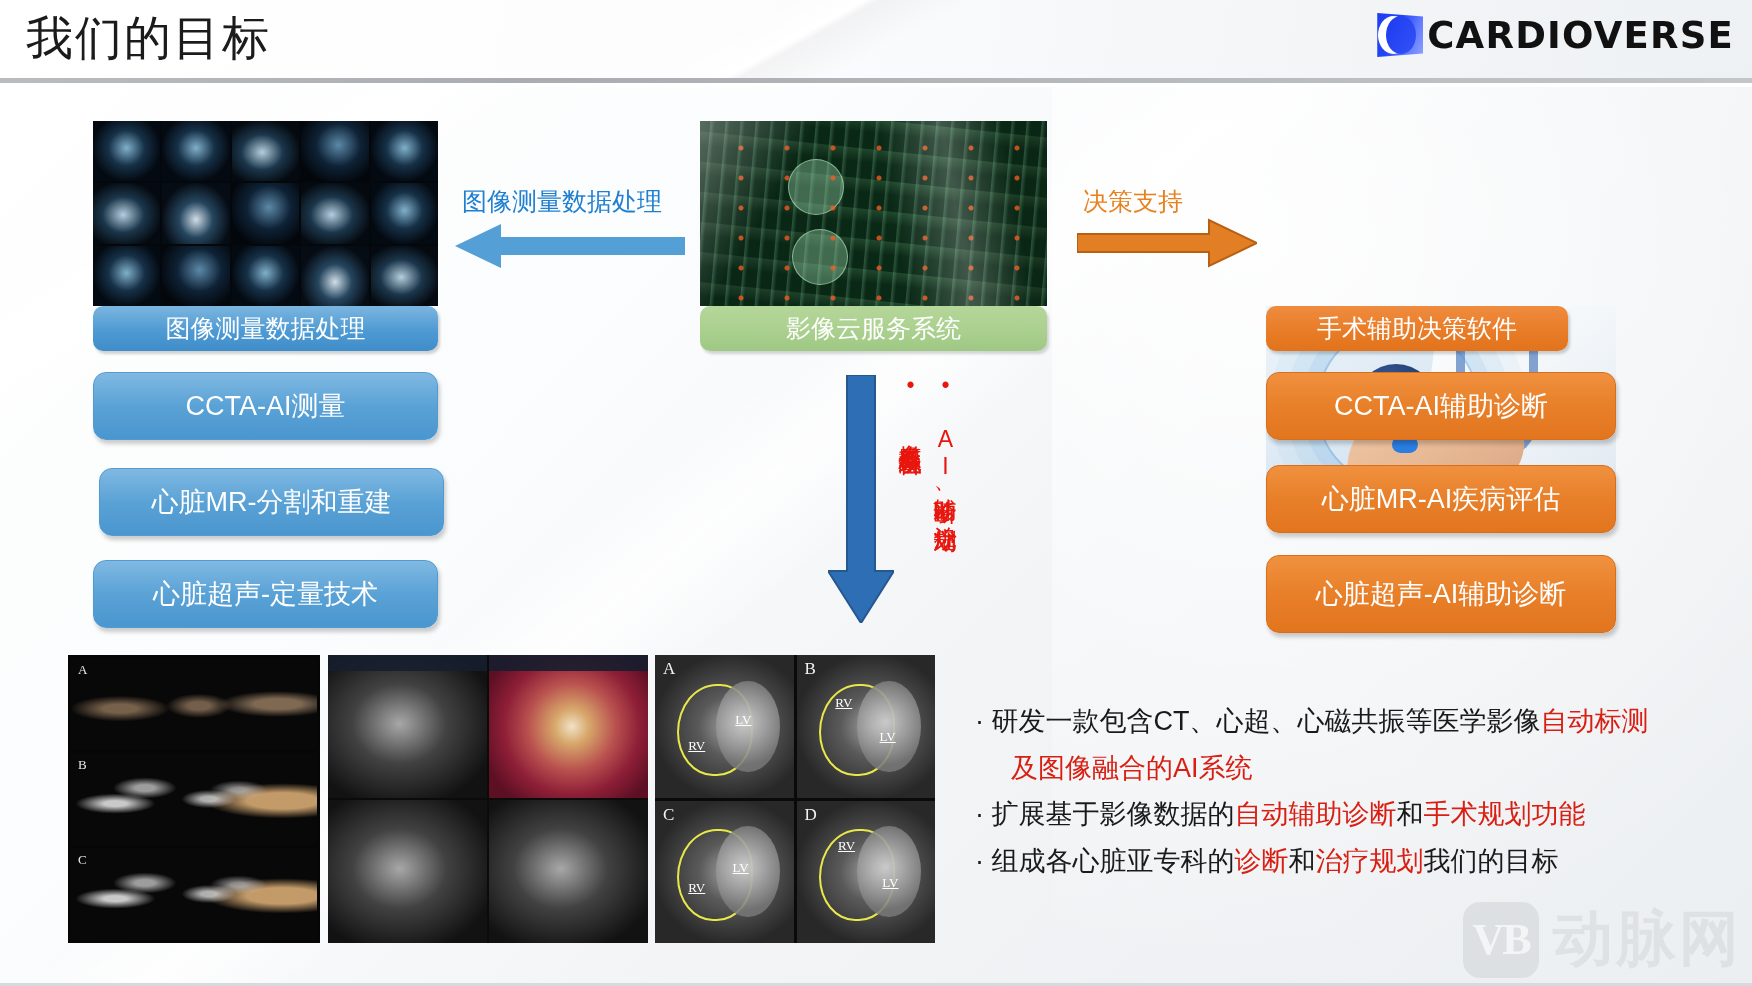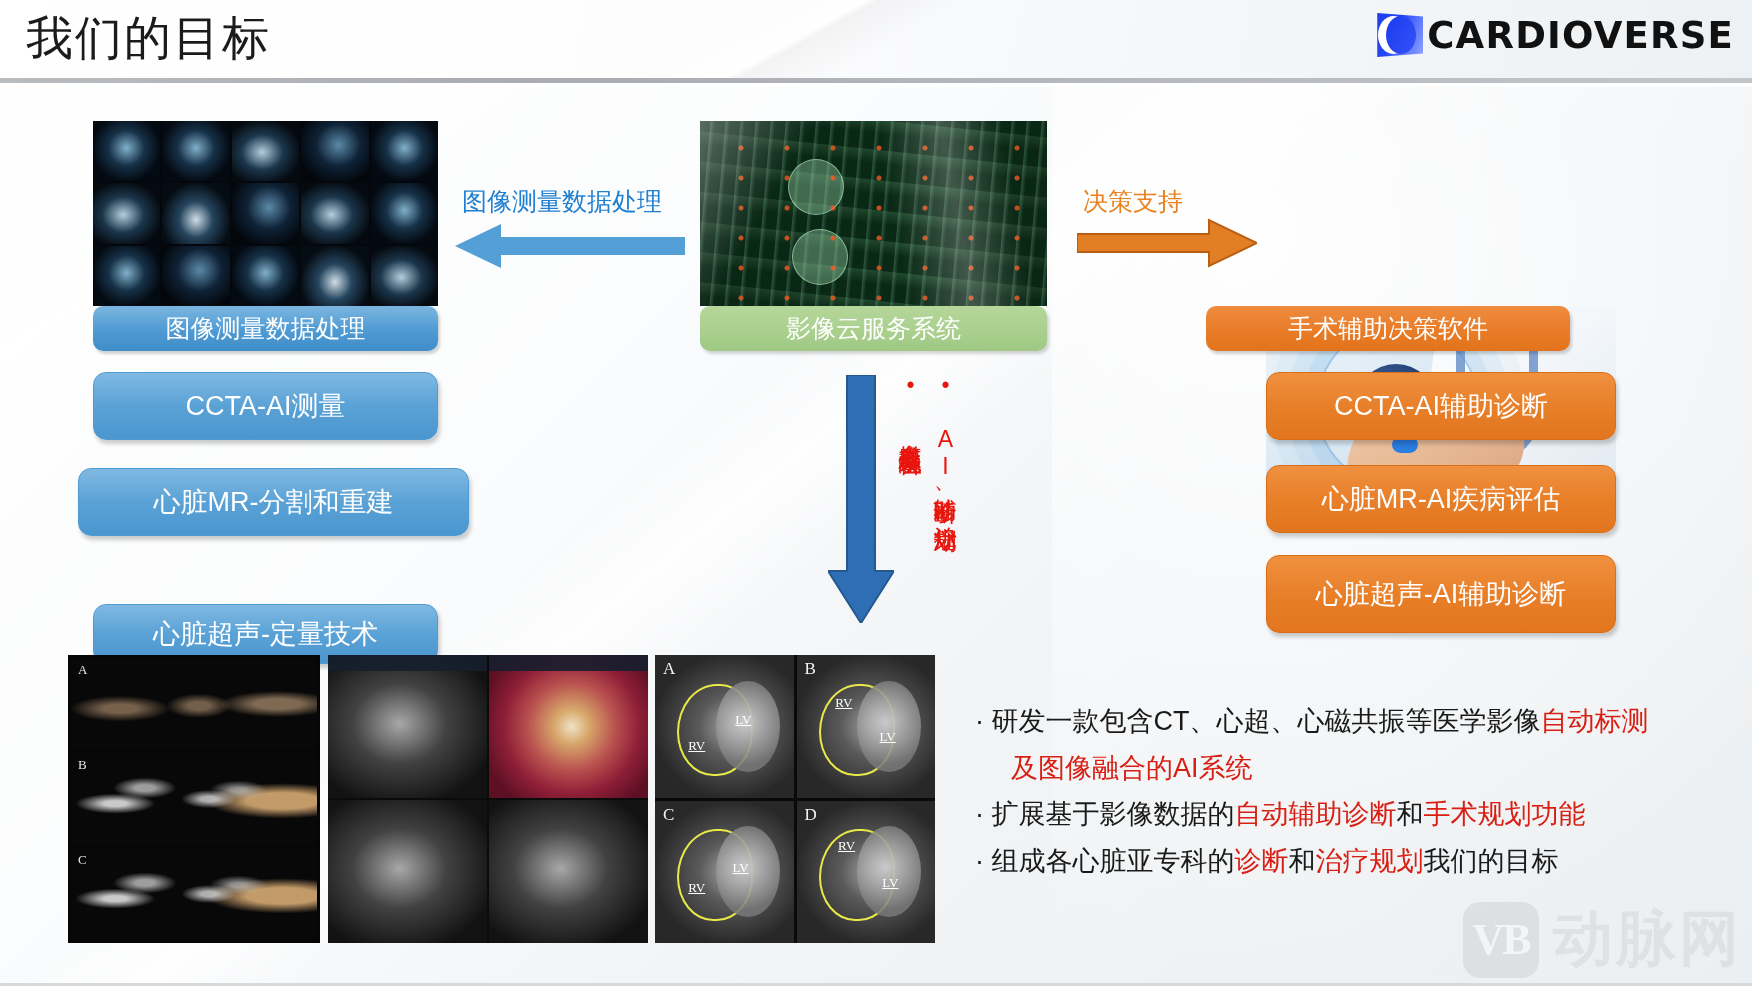--- a/index.html
+++ b/index.html
@@ -234,25 +234,25 @@
 
   <svg class="arw" style="left:828px;top:375px;" width="66" height="248" viewBox="0 0 66 248">
     <polygon points="19,0 47,0 47,196 66,196 33,248 0,196 19,196" fill="#2e6eb5" stroke="#24588f" stroke-width="2"></polygon>
   </svg>
 
   <div class="vnote" style="left:898px;top:372px;">• 多模态影像系统融合</div>
   <div class="vnote" style="left:933px;top:372px;">• AI辅助诊断、治疗规划</div>
 
   <div class="cap cap-blue" style="left:93px;top:306px;width:345px;height:45px;">图像测量数据处理</div>
   <div class="cap cap-green" style="left:700px;top:306px;width:347px;height:45px;">影像云服务系统</div>
-  <div class="cap cap-orange" style="left:1206px;top:306px;width:364px;height:45px;">手术辅助决策软件</div>
+  <div class="cap cap-orange" style="left:1266px;top:306px;width:302px;height:45px;">手术辅助决策软件</div>
 
   <div class="chip chip-blue" style="left:93px;top:372px;width:345px;height:68px;">CCTA-AI测量</div>
-  <div class="chip chip-blue" style="left:78px;top:468px;width:391px;height:68px;">心脏MR-分割和重建</div>
-  <div class="chip chip-blue" style="left:93px;top:560px;width:345px;height:60px;margin-top:44px;">心脏超声-定量技术</div>
+  <div class="chip chip-blue" style="left:99px;top:468px;width:345px;height:68px;">心脏MR-分割和重建</div>
+  <div class="chip chip-blue" style="left:93px;top:560px;width:345px;height:68px;">心脏超声-定量技术</div>
 
   <div class="chip chip-orange" style="left:1266px;top:372px;width:350px;height:68px;">CCTA-AI辅助诊断</div>
   <div class="chip chip-orange" style="left:1266px;top:465px;width:350px;height:68px;">心脏MR-AI疾病评估</div>
   <div class="chip chip-orange" style="left:1266px;top:555px;width:350px;height:78px;">心脏超声-AI辅助诊断</div>
 
   <div class="imgbox echo" style="left:68px;top:655px;width:252px;height:288px;">
     <div class="pan">
       <b>A</b>
       <div class="diag"></div>
     </div>

